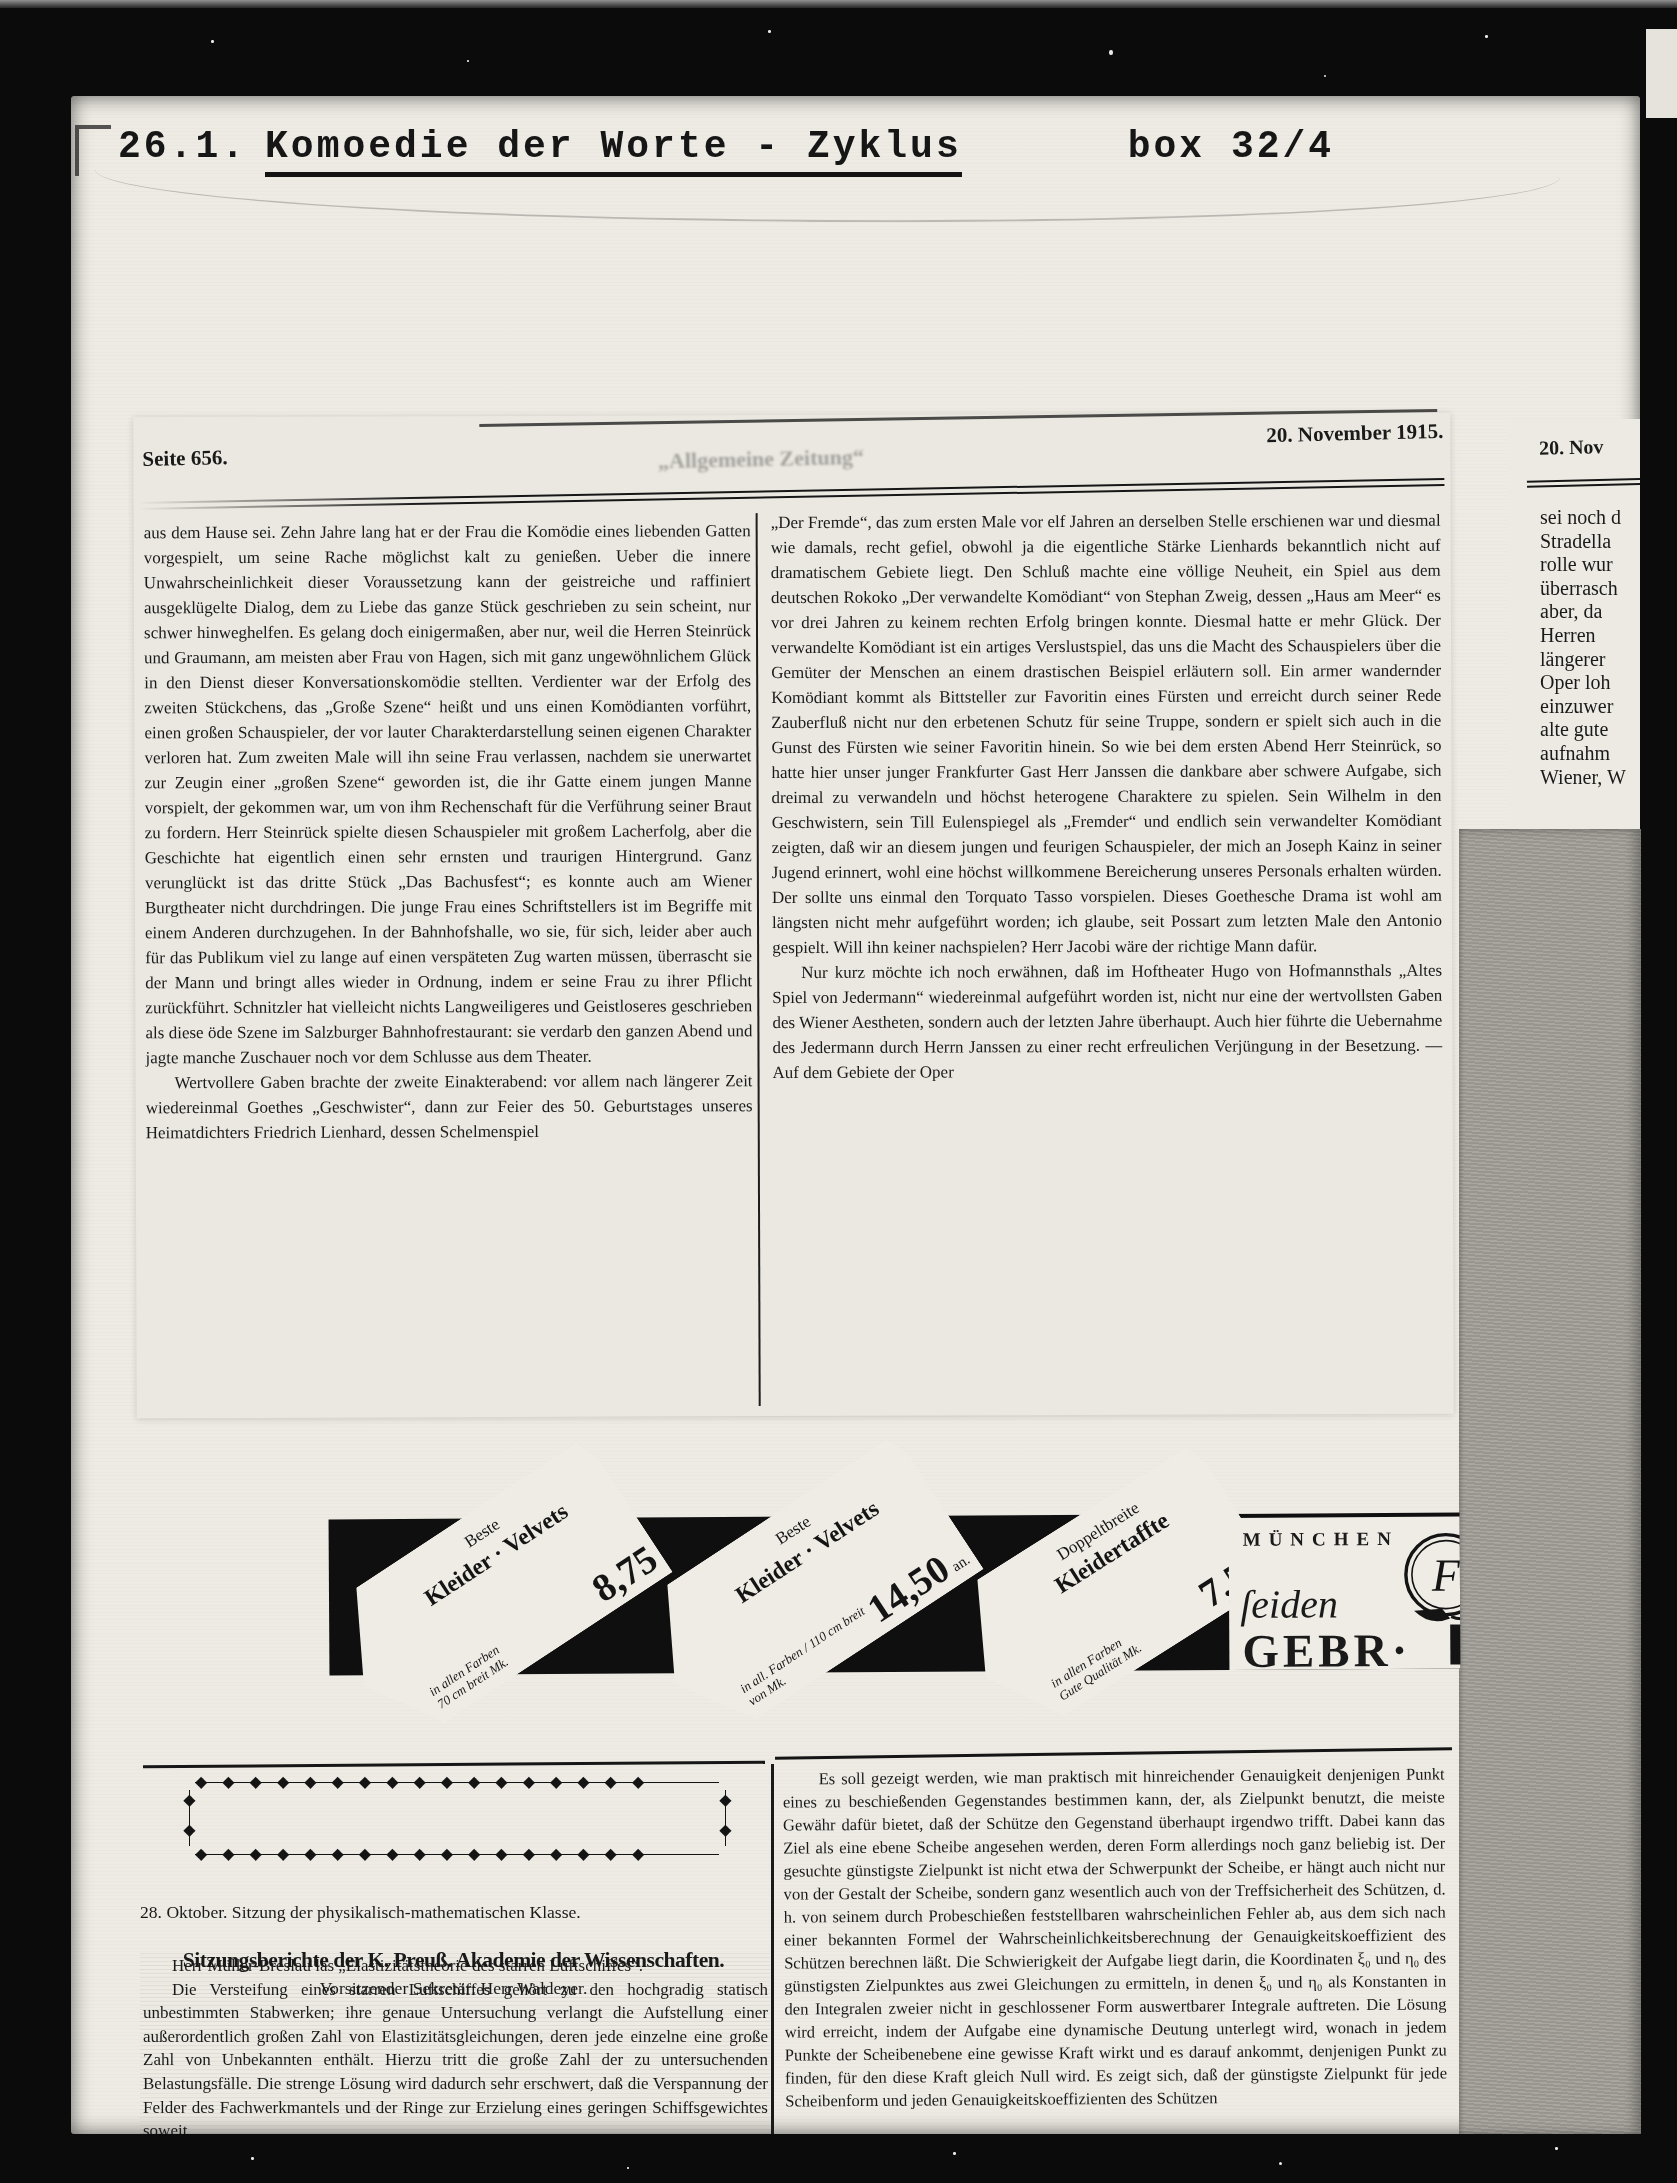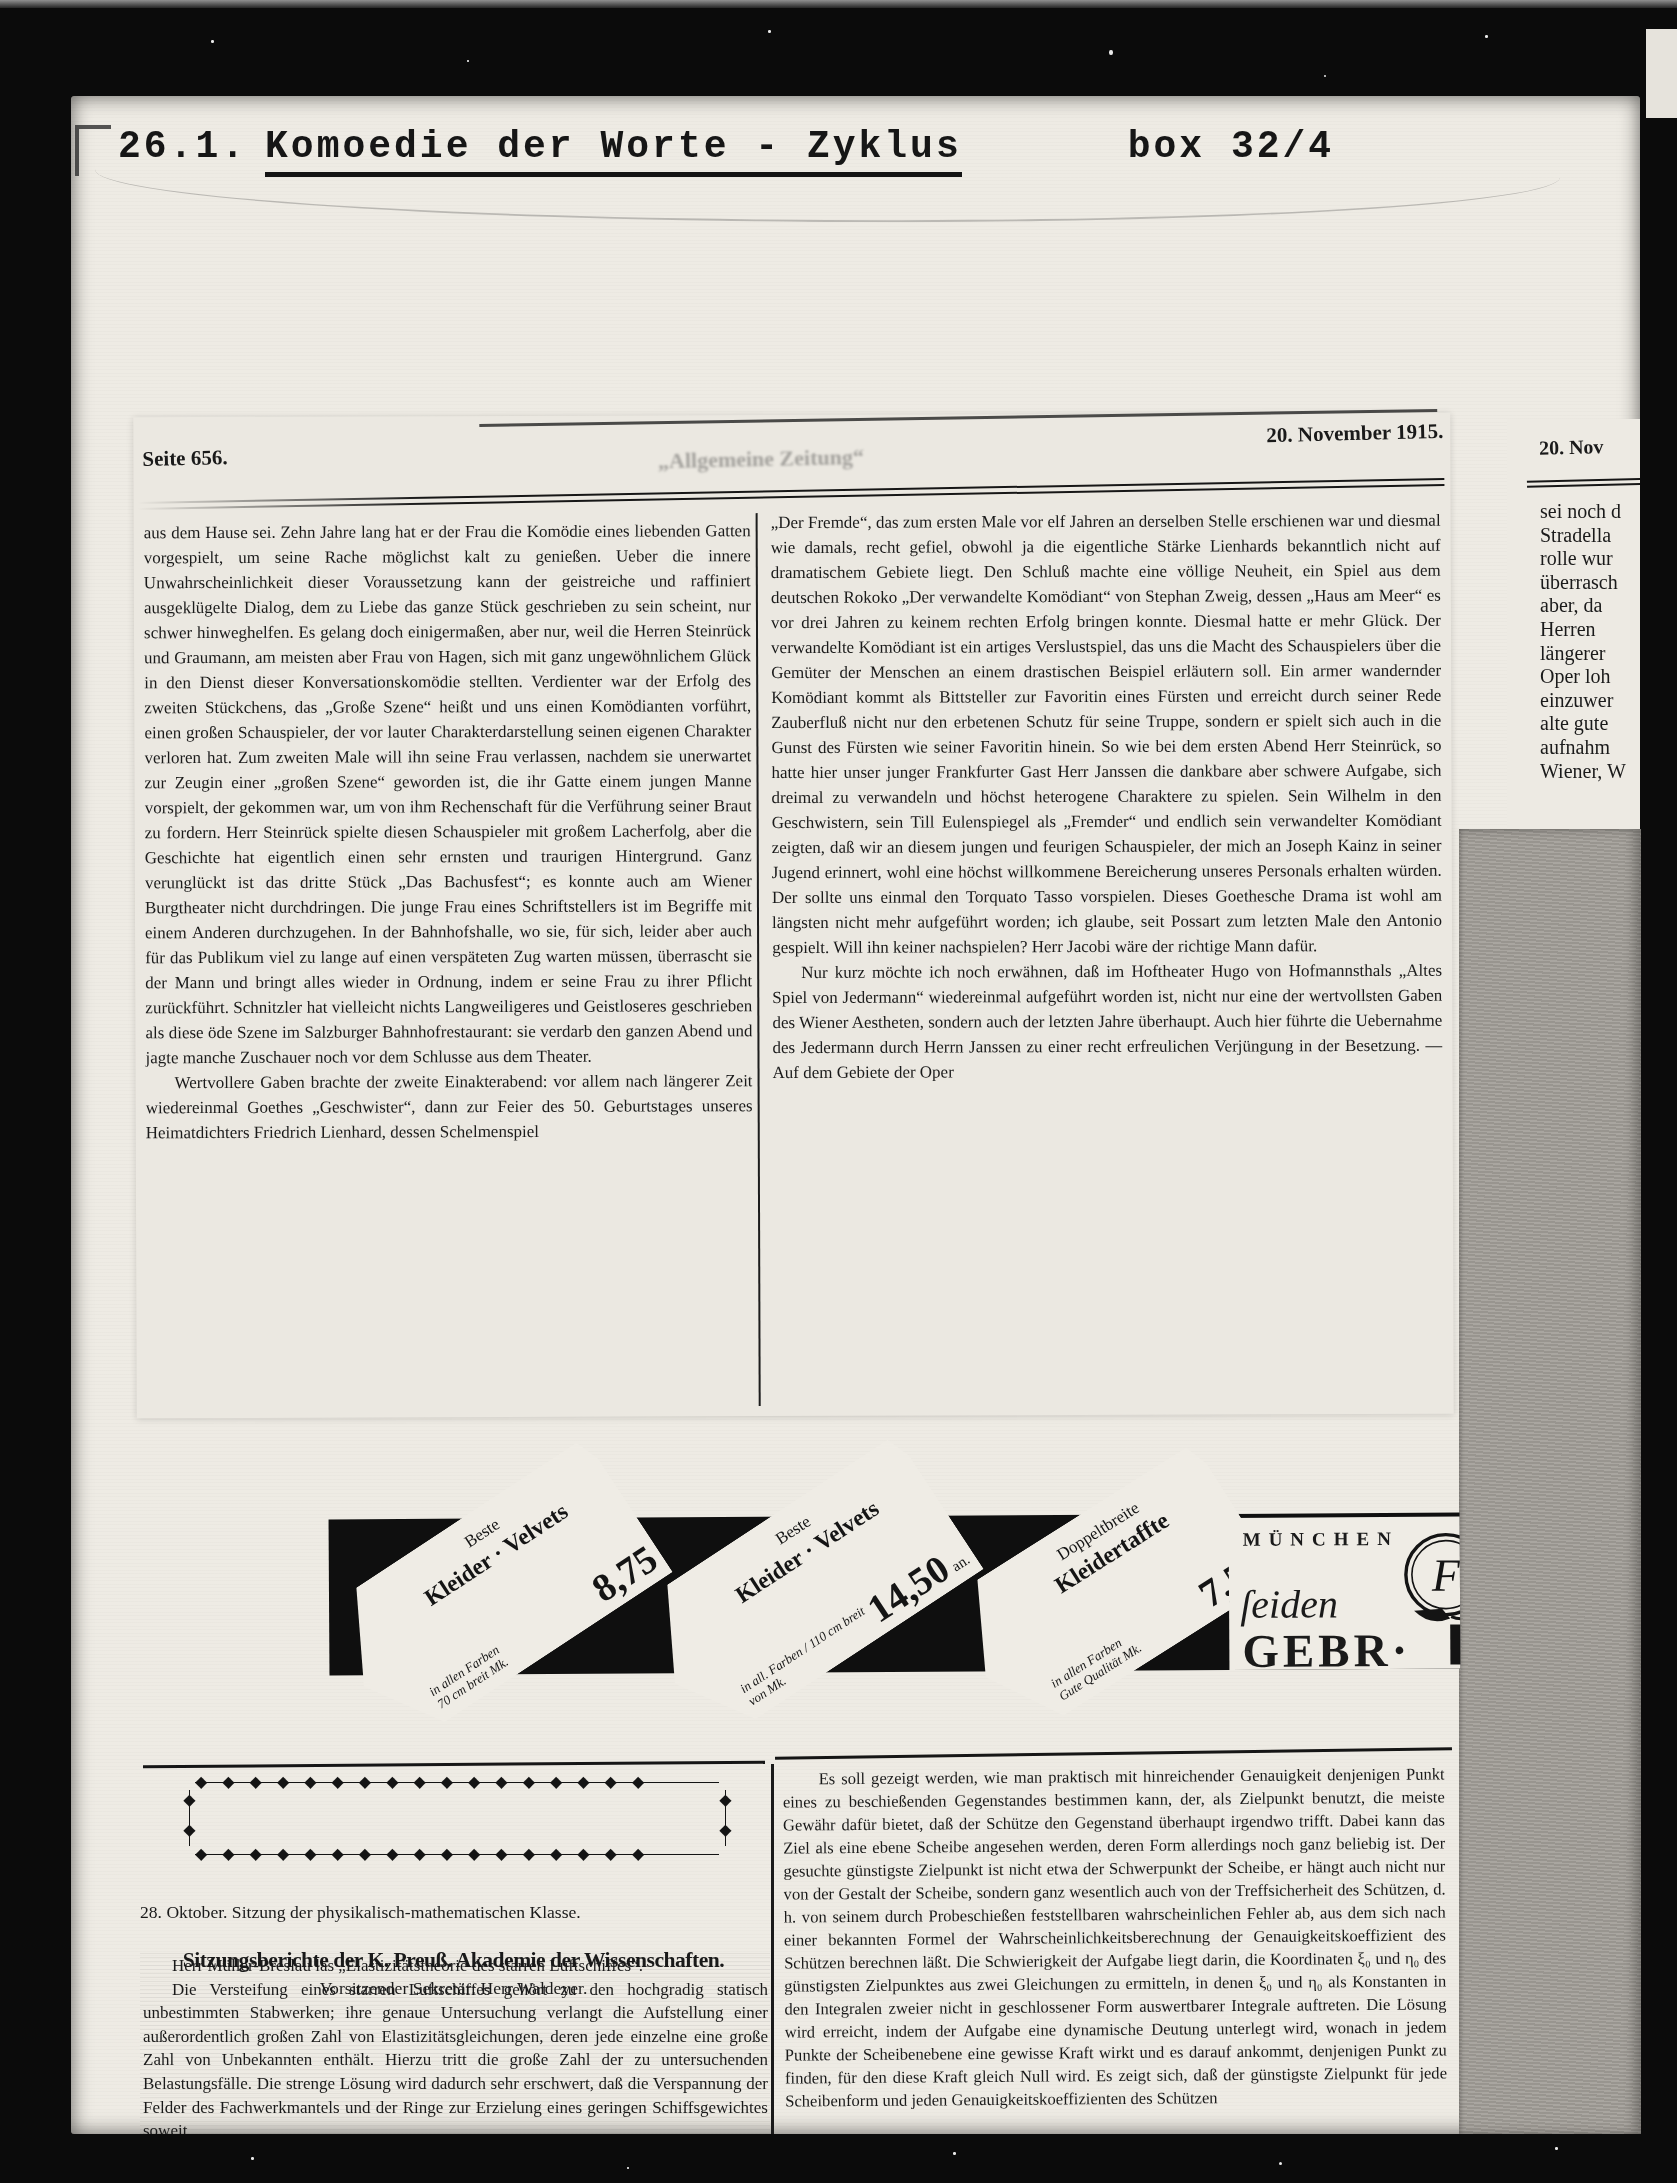--- a/index.html
+++ b/index.html
@@ -42,21 +42,21 @@
   .np-col p.ind{text-indent:29px;}
   .col-l{left:10px;width:607px;}
   .col-r{left:637px;top:95px;width:670px;height:898px;}
   .vrule{position:absolute;left:622px;top:98px;width:1.5px;height:893px;background:#1d1d1d;}
   
   .fragment{position:absolute;left:1507px;top:419px;width:133px;height:410px;background:#edeae3;
          overflow:hidden;border-bottom:2.5px solid #1a1a1a;}
   .frag-date{position:absolute;left:32px;top:17px;font-size:20px;font-weight:bold;white-space:nowrap;transform:rotate(-1.4deg);}
   .frag-rule{position:absolute;left:20px;top:60px;width:151px;transform:rotate(-1.4deg);}
   .frag-rule div{height:2px;margin-bottom:3px;background:#161616;}
-  .frag-lines{position:absolute;left:33px;top:81px;font-size:20px;line-height:23.6px;white-space:nowrap;}
+  .frag-lines{position:absolute;left:33px;top:87px;font-size:20px;line-height:23.6px;white-space:nowrap;}
   
   .cardboard{position:absolute;left:1459px;top:829px;width:182px;height:1305px;background:#a4a09a;
          background-image:repeating-linear-gradient(4deg,rgba(255,255,255,.06) 0 1.5px,rgba(0,0,0,.07) 1.5px 3.5px);
          box-shadow:inset -7px 0 11px rgba(0,0,0,.25), inset 2px 0 4px rgba(0,0,0,.2);}
   
   .ad-band{position:absolute;left:329px;top:1516px;width:1131px;height:156px;background:#0f0f0f;
          transform:rotate(-.35deg);}
   .ad-tag{position:absolute;width:321px;height:161px;background:#efece5;color:#141414;
          clip-path:polygon(0 54%,15% 0,97% 0,100% 16%,100% 100%,15% 100%);}
   .tag1{left:5px;top:-6px;transform:rotate(-33deg);}

